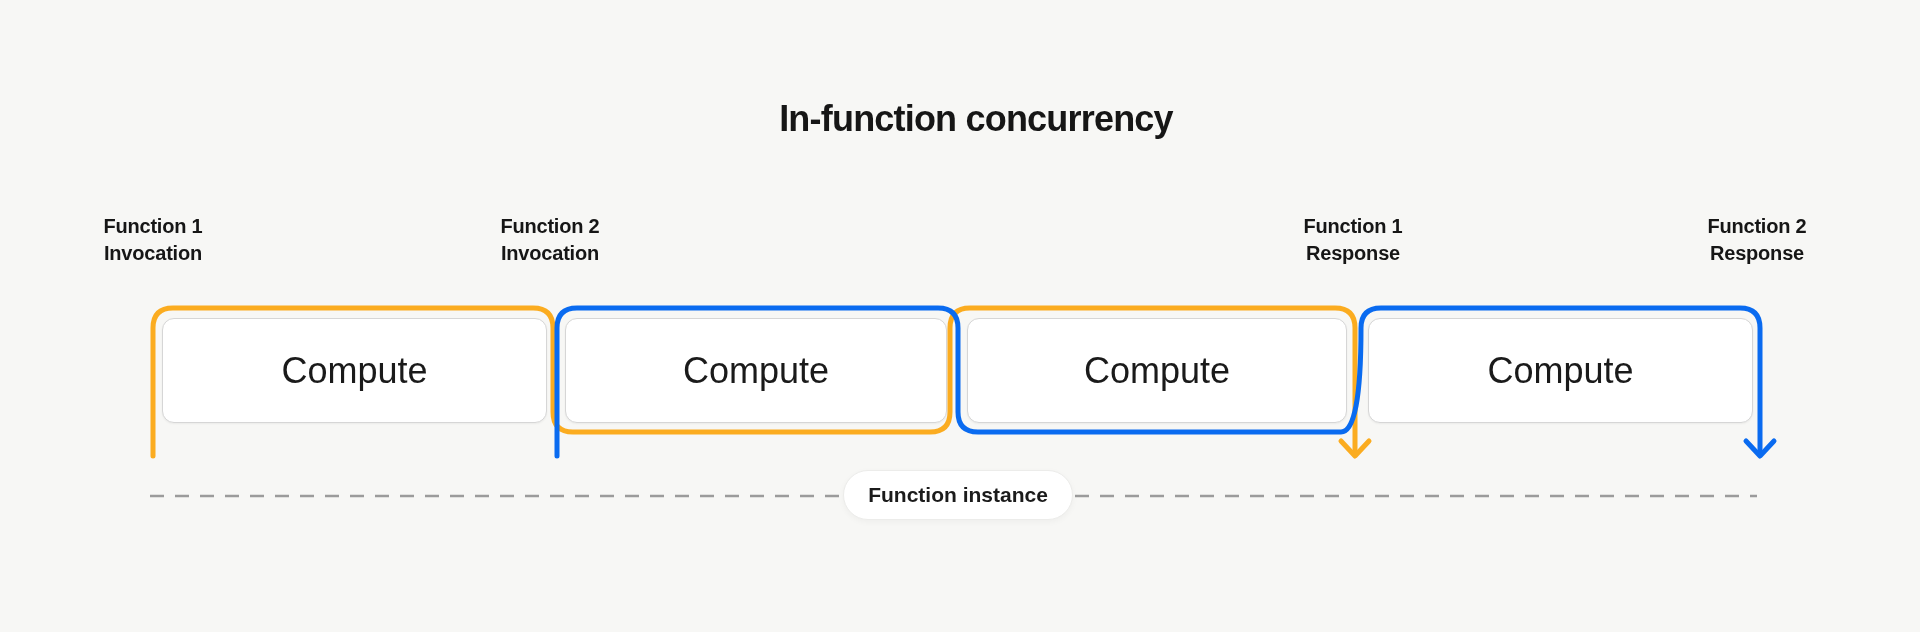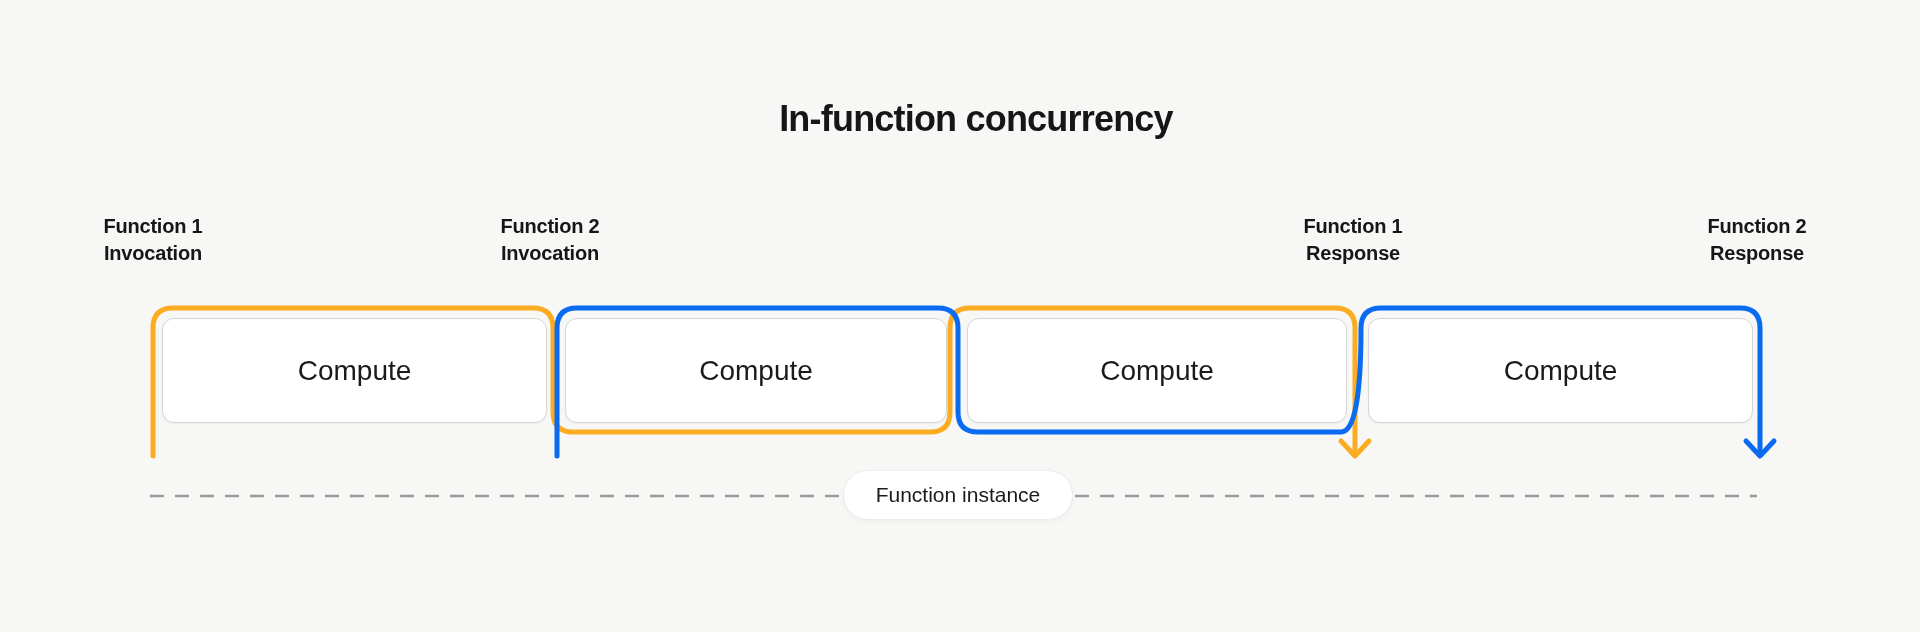--- a/index.html
+++ b/index.html
@@ -41,21 +41,21 @@
     background: #ffffff;
     border: 1px solid #d6d6d6;
     border-radius: 12px;
     box-shadow: 0 1px 2px rgba(0,0,0,0.05);
     display: flex;
     align-items: center;
     justify-content: center;
     box-sizing: border-box;
   }
   .compute-box span {
-    font-size: 28px;
+    font-size: 36px;
     font-weight: 400;
     color: #1a1a1a;
   }
   .box-1 { left: 162px;  width: 385px; }
   .box-2 { left: 565px;  width: 382px; }
   .box-3 { left: 967px;  width: 380px; }
   .box-4 { left: 1368px; width: 385px; }
   .event-label {
     position: absolute;
     top: 206px;
@@ -79,21 +79,21 @@
     width: 230px;
     height: 50px;
     background: #ffffff;
     border: 1px solid #ececea;
     border-radius: 27px;
     box-shadow: 0 2px 6px rgba(0,0,0,0.04);
     display: flex;
     align-items: center;
     justify-content: center;
     font-size: 21px;
-    font-weight: 400;
+    font-weight: 700;
     color: #1b1b1b;
     box-sizing: border-box;
   }
 </style>
 </head>
 <body>
 
 <div class="canvas">
 
   <h1 class="title">In-function concurrency</h1>

